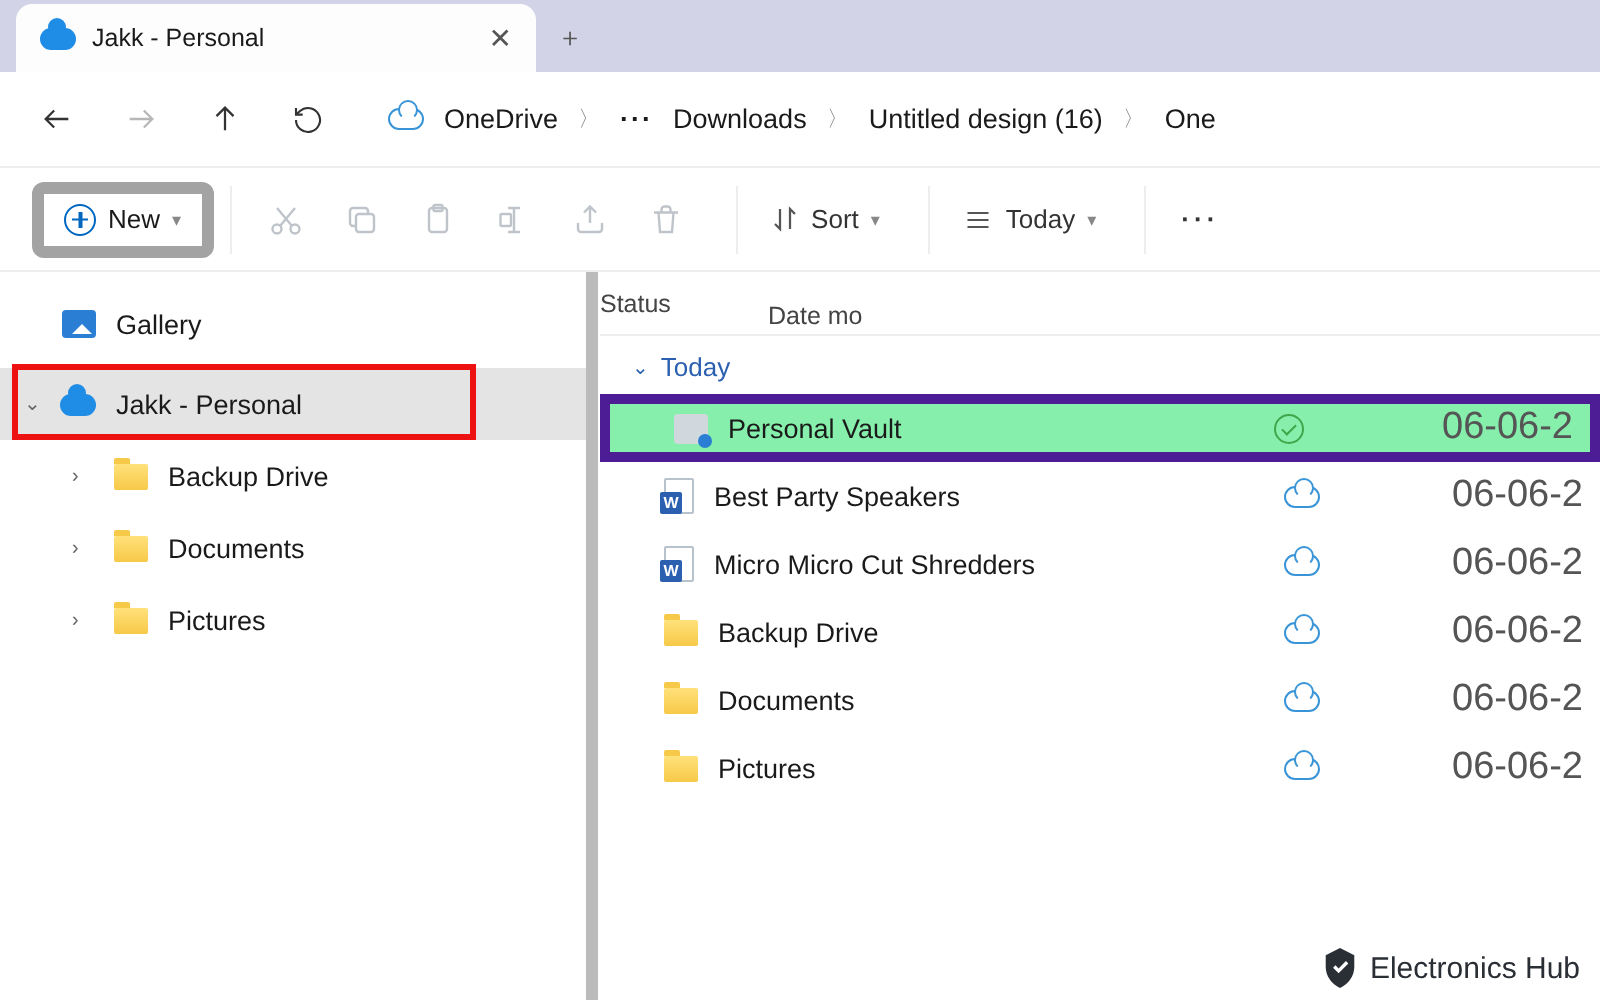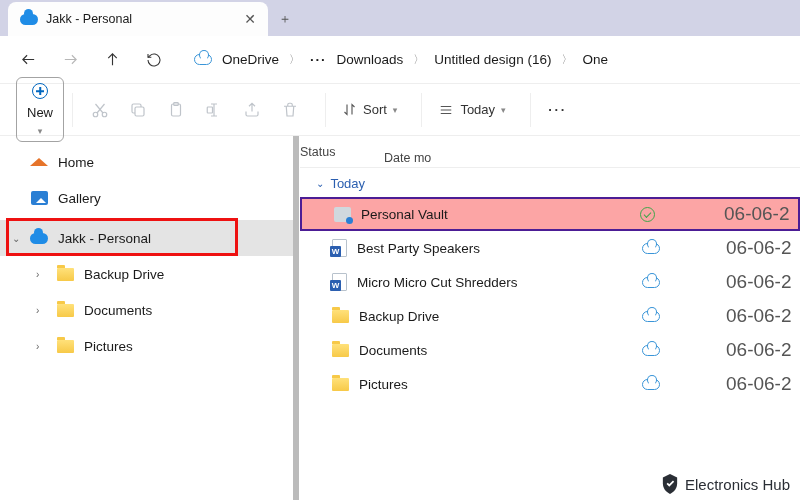--- a/index.html
+++ b/index.html
@@ -14,21 +14,21 @@
 
 .navbar { height: 48px; display: flex; align-items: center; padding: 0 10px; gap: 6px; border-bottom: 1px solid #eee; }
 .navbtn { width: 36px; height: 36px; display: flex; align-items: center; justify-content: center; color: #555; border-radius: 4px; }
 .navbtn.sep { margin-right: 6px; }
 .crumb-area { display: flex; align-items: center; gap: 10px; padding-left: 10px; }
 .crumb { font-size: 13.5px; color: #1a1a1a; white-space: nowrap; }
 .chev { color: #888; font-size: 11px; }
 
 
 .toolbar { height: 52px; display: flex; align-items: center; padding: 0 16px; gap: 8px; border-bottom: 1px solid #eee; }
-.newbtn { display: flex; align-items: center; gap: 6px; border: 1px solid #a3a3a3; border-radius: 6px; padding: 5px 10px; font-size: 13px; flex-direction: column; }
+.newbtn { display: flex; align-items: center; gap: 6px; border: 6px solid #a3a3a3; border-radius: 6px; padding: 5px 10px; font-size: 13px; }
 .plus-circle { width: 16px; height: 16px; border: 1.5px solid #0067c0; border-radius: 50%; position: relative; }
 .plus-circle::before, .plus-circle::after { content:""; position:absolute; background:#0067c0; }
 .plus-circle::before { left:3px; right:3px; top:50%; height:1.5px; transform:translateY(-50%); }
 .plus-circle::after { top:3px; bottom:3px; left:50%; width:1.5px; transform:translateX(-50%); }
 .tbgroup { display: flex; align-items: center; gap: 4px; padding: 0 10px; border-left: 1px solid #eee; height: 34px; }
 .tbicon { width: 34px; height: 34px; display:flex; align-items:center; justify-content:center; color:#bfc4ca; }
 .tbicon svg { width:18px; height:18px; }
 .sortbtn, .viewbtn { display:flex; align-items:center; gap:6px; color:#333; font-size:13px; padding:0 6px; }
 .smallchev { font-size:9px; color:#888; }
 
@@ -56,21 +56,21 @@
 .desktop-sq { width:17px; height:13px; background:#14b0cc; border-radius:1px; }
 
 
 .filepane { flex:1; overflow:hidden; }
 .colhdr { display:flex; height:32px; align-items:center; border-bottom:1px solid #eee; color:#444; font-size:12.5px; }
 .col-name { flex:1; padding-left:34px; }
 .col-status { width:84px; text-align:left; }
 .col-date { width:74px;margin-top:12px; }
 .grouphdr { display:flex; align-items:center; gap:6px; padding:8px 0 6px 16px; color:#2b5fb0; font-size:13px; }
 .row { display:flex; align-items:center; height:34px; padding-left:32px; }
-.row.sel { border:2px solid #4c1d95; background:#fca5a5; }
+.row.sel { border:5px solid #4c1d95; background:#86efac; }
 .fname { flex:1; display:flex; align-items:center; gap:10px; font-size:13.5px; }
 .fstatus { width:84px; display:flex; }
 .fdate { width:74px; color:#555; white-space:nowrap; overflow:hidden; font-size:19px; }
 .doc-w { width:15px; height:18px; background:#fff; border:1px solid #b8c2cc; border-radius:1px; position:relative; }
 .doc-w::after { content:"W"; position:absolute; left:-3px; bottom:-1px; width:11px; height:11px; background:#2b5fb0; color:#fff; font-size:8px; font-weight:bold; display:flex; align-items:center; justify-content:center; border-radius:1px; }
 .vault { width:17px; height:15px; background:#d0d8de; border-radius:2px; position:relative; }
 .vault::after { content:""; position:absolute; right:-2px; bottom:-2px; width:7px; height:7px; background:#2a7fd4; border-radius:50%; }
 .greencheck { width:15px; height:15px; border:1.5px solid #3fa64a; border-radius:50%; position:relative; }
 .greencheck::after { content:""; position:absolute; left:3px; top:4px; width:6px; height:3px; border-left:1.5px solid #3fa64a; border-bottom:1.5px solid #3fa64a; transform:rotate(-45deg); }
 
@@ -193,26 +193,20 @@
   </div>
   <div class="tbgroup">
     <div class="tbicon" style="color:#333;font-weight:bold;letter-spacing:2px">···</div>
   </div>
 </div>
 
 <div class="main">
   <div class="sidebar">
     <div class="sbitem caret-pos">
       <span class="icon-sm">
-          <span class="home-roof"></span>
-        </span>
-      <span>Home</span>
-    </div>
-    <div class="sbitem caret-pos">
-      <span class="icon-sm">
           <span class="gallery-box"></span>
         </span>
       <span>Gallery</span>
     </div>
     <div class="sbitem active caret-pos" style="margin-top:4px">
       <span class="caret">⌄</span>
       <span class="icon-sm">
           <span class="cloud-fill"></span>
         </span>
       <span>Jakk - Personal</span>

